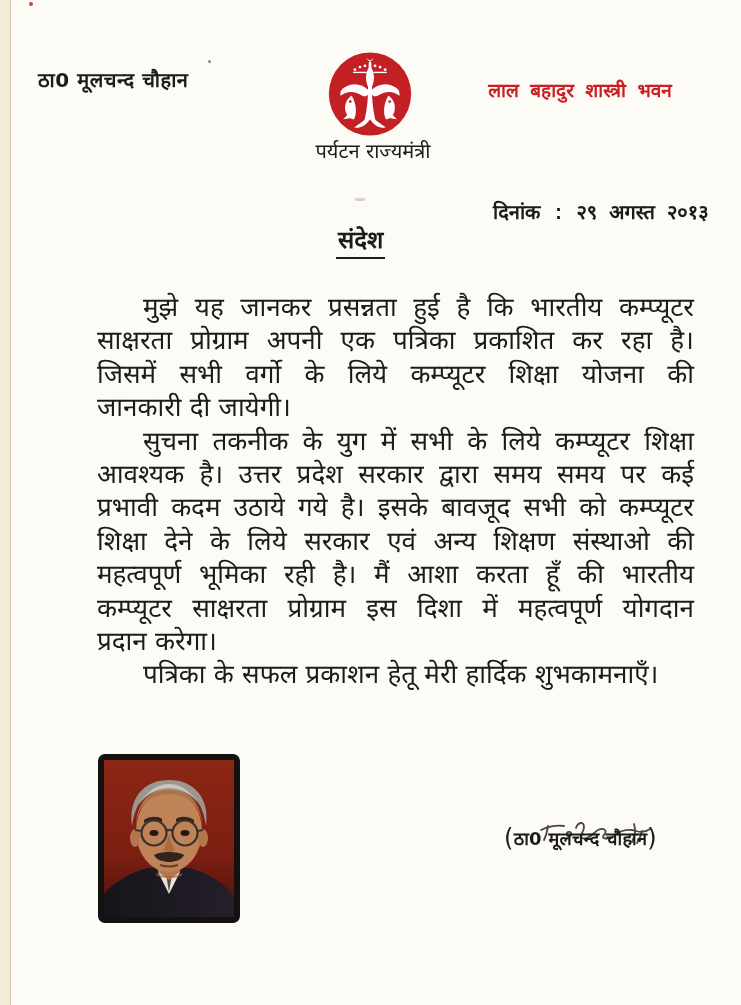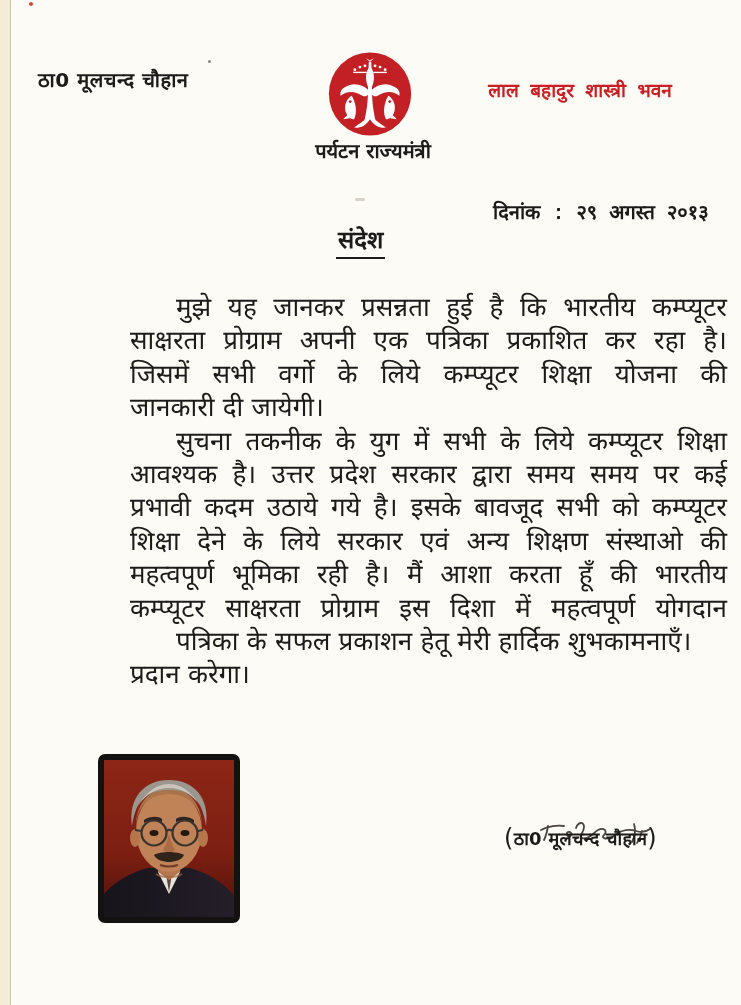--- a/index.html
+++ b/index.html
@@ -12,28 +12,28 @@
   .abs{position:absolute;}
   
   .scan-strip{
     left:0;top:0;width:10px;height:1005px;
     background:#f3edd8;border-right:1px solid #cfc7a4;
   }
   .speck{border-radius:50%;}
   
   .sender-name{left:38px;top:66px;font-size:20px;font-weight:700;letter-spacing:.5px;}
   .logo-wrap{left:328px;top:52px;width:84px;height:84px;}
-  .designation{left:268px;top:138px;width:210px;text-align:center;font-size:20px;line-height:27px;font-weight:700;}
+  .designation{left:268px;top:138px;width:210px;text-align:center;font-size:20px;line-height:27px;font-weight:400;}
   .address{left:484px;top:81px;width:192px;text-align:center;
     font-size:19px;line-height:22px;font-weight:700;font-family:Liberation Mono, monospace;}
   .date-line{left:493px;top:198px;font-size:20px;font-weight:600;font-family:Liberation Mono, monospace;}
   .page-title{left:336px;top:222px;font-size:24px;font-weight:700;
     border-bottom:2.5px solid #1d1b1a;padding:0 2px 2px 2px;}
   
-  .body-text{left:97px;top:291px;width:597px;font-size:26px;margin-left:33px;}
+  .body-text{left:97px;top:291px;width:597px;font-size:26px;}
   .bline{height:33.4px;line-height:33.4px;white-space:nowrap;overflow:visible;}
   .bline.j{display:flex;justify-content:space-between;white-space:normal;}
   .bline.j span.w{white-space:nowrap;}
   .bline.ind{padding-left:46px;}
   
   .photo{left:98px;top:754px;width:142px;height:169px;}
   .signature{left:538px;top:818px;width:118px;height:34px;}
   .signed-name{left:504px;top:823px;font-size:18px;font-weight:600;letter-spacing:.3px;}
   .paren{font-size:24px;font-weight:400;position:relative;top:1px;}
 </style>
@@ -192,22 +192,22 @@
     <div class="bline j">
       <span class="w">कम्प्यूटर</span>
       <span class="w">साक्षरता</span>
       <span class="w">प्रोग्राम</span>
       <span class="w">इस</span>
       <span class="w">दिशा</span>
       <span class="w">में</span>
       <span class="w">महत्वपूर्ण</span>
       <span class="w">योगदान</span>
     </div>
+    <div class="bline">प्रदान करेगा।</div>
     <div class="bline ind">पत्रिका के सफल प्रकाशन हेतू मेरी हार्दिक शुभकामनाएँ।</div>
-    <div class="bline">प्रदान करेगा।</div>
   </div>
 
 <div class="abs photo">
   <svg width="142" height="169" viewBox="0 0 142 169">
     <defs>
       <linearGradient id="pbg" x1="0" y1="0" x2="0" y2="1">
         <stop offset="0" stop-color="#8d2616"></stop>
           <stop offset="0.6" stop-color="#7c1f12"></stop>
           <stop offset="1" stop-color="#4e100a"></stop>
       </linearGradient>

